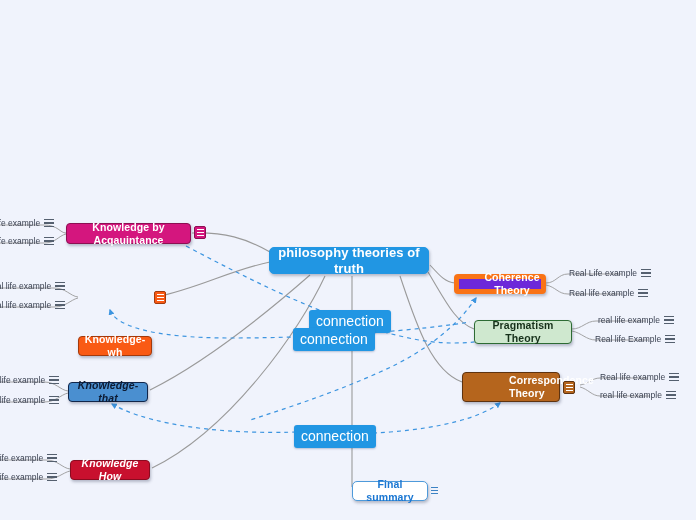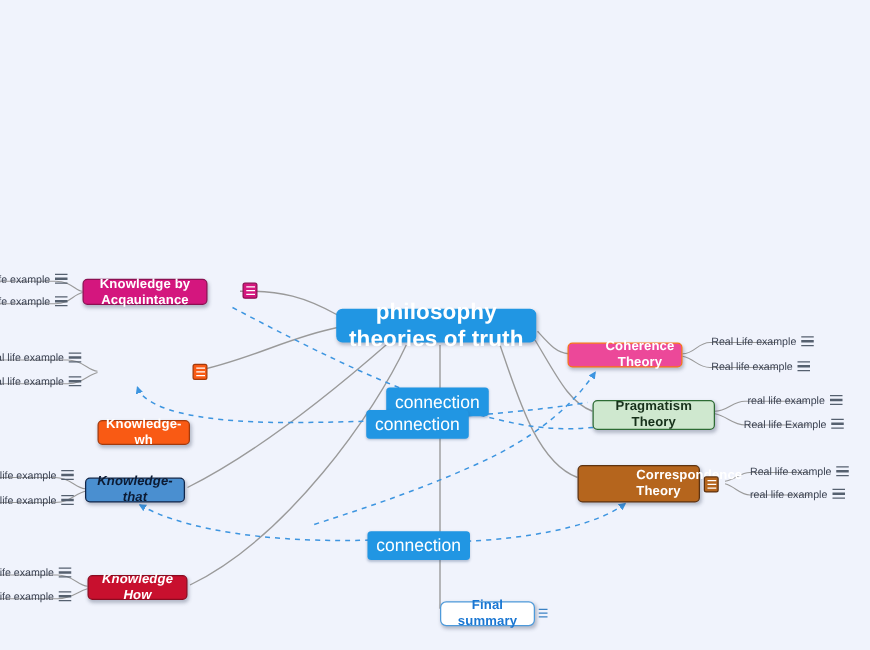--- a/index.html
+++ b/index.html
@@ -41,21 +41,21 @@
     line-height: 1.2;
   }
   .node.shadow {
     box-shadow: 1px 2px 3px rgba(40,50,80,0.30);
   }
   
   .n-root {
     background: #2196e3;
     color: #ffffff;
     border: 1px solid #2196e3;
-    font-size: 18px;
+    font-size: 13px;
     border-radius: 5px;
   }
   .n-acq {
     background: #d4167e;
     color: #ffffff;
     border: 1px solid #8c0f52;
     font-size: 10.5px;
   }
   .n-wh {
     background: #f95a14;
@@ -71,23 +71,23 @@
     font-size: 10.5px;
   }
   .n-how {
     background: #c8102e;
     color: #ffffff;
     border: 1px solid #8a0b20;
     font-size: 10.5px;
     font-style: italic;
   }
   .n-coh {
-    background: #ec4899;
-    color: #ffffff;
-    border: 1px solid #f97316;
+    background: #6d28d9;
+    color: #ffffff;
+    border: 5px solid #f97316;
     font-size: 10.5px;
     padding-left: 24px;
   }
   .n-prag {
     background: #cfe8cf;
     color: #16301a;
     border: 1.5px solid #2d6b34;
     font-size: 10.5px;
   }
   .n-corr {
@@ -238,21 +238,21 @@
       <path d="M 476 298 C 460 322 430 350 380 372 C 340 390 300 404 250 420" marker-start="url(#arrow)"></path>
 
       <path d="M 500 403 C 480 418 440 428 390 432 C 350 435 320 433 296 431" marker-start="url(#arrow)"></path>
 
       <path d="M 112 404 C 140 420 190 430 250 432 C 280 433 300 432 316 431" marker-start="url(#arrow)"></path>
     </g>
   </svg>
 
   <div class="node n-root shadow" style="left:269px; top:247px; width:160px; height:27px;">philosophy theories of truth</div>
 
-  <div class="node n-acq shadow" style="left:66px; top:223px; width:100px; height:21px;">Knowledge by Acqauintance</div>
+  <div class="node n-acq shadow" style="left:66px; top:223px; width:125px; height:21px;">Knowledge by Acqauintance</div>
   <div class="note-icon note-pink" style="left:194px; top:226px;">
       <i></i>
       <i></i>
       <i></i>
     </div>
 
   <div class="node n-wh shadow" style="left:78px; top:288px; width:74px; height:20px;">Knowledge-wh</div>
   <div class="note-icon note-orng" style="left:154px; top:291px;">
       <i></i>
       <i></i>

